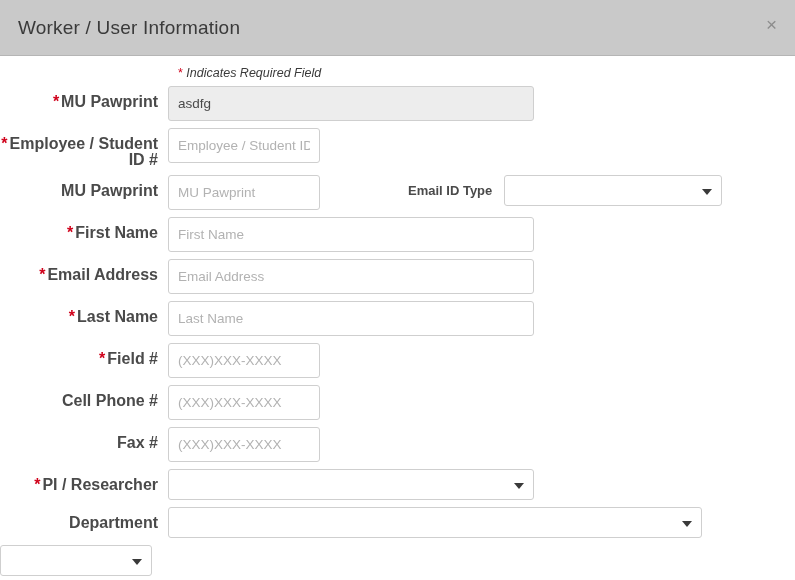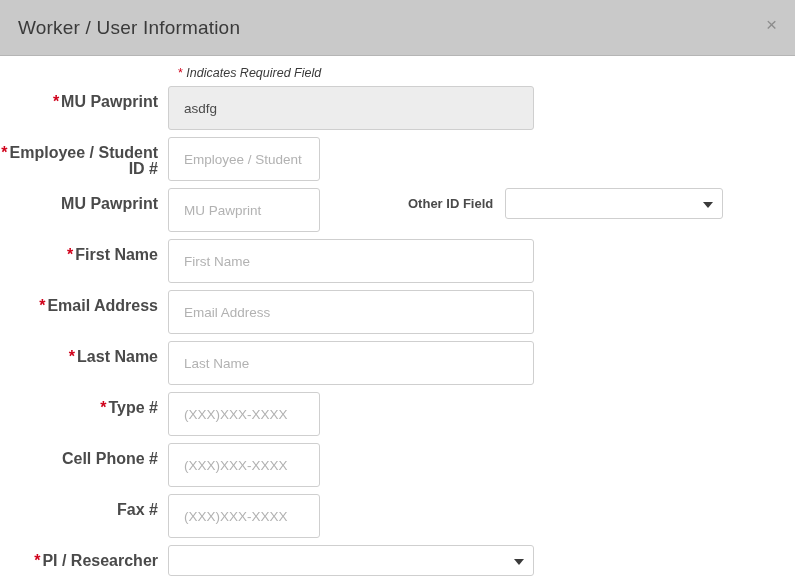--- a/index.html
+++ b/index.html
@@ -82,24 +82,24 @@
     font-weight: bold;
   }
   .lbl .star {
     color: #d0021b;
     margin-right: 2px;
     font-weight: bold;
   }
   .field-wrap { position: relative; }
 
   input.txt {
-    height: 44px;
+    height: 35px;
     border: 1px solid #cfcfcf;
     border-radius: 3px;
-    padding: 4px 15px;
+    padding: 4px 9px;
     font-size: 13.5px;
     color: #555;
     background: #ffffff;
     outline: none;
     font-family: "Liberation Sans", sans-serif;
   }
   input.txt::placeholder { color: #b2b2b2; }
   input.filled {
     background: #ededed;
     color: #4a4a4a;
@@ -180,21 +180,21 @@
       </div>
       <div class="field-wrap">
         <input class="txt w-med" type="text" placeholder="Employee / Student ID #" style="">
       </div>
     </div>
 
     <div class="form-row">
       <div class="lbl">MU Pawprint</div>
       <div class="row-flex">
         <input class="txt w-med" type="text" placeholder="MU Pawprint" style="">
-        <span class="inline-lbl">Other ID Field</span>
+        <span class="inline-lbl">Email ID Type</span>
         <span class="sel-wrap">
           <select class="sel sel-med">
             <option></option>
           </select>
         </span>
       </div>
     </div>
 
     <div class="form-row">
       <div class="lbl">
@@ -218,21 +218,21 @@
       <div class="lbl">
         <span class="star">*</span><span>Last Name</span>
       </div>
       <div class="field-wrap">
         <input class="txt w-wide" type="text" placeholder="Last Name" style="">
       </div>
     </div>
 
     <div class="form-row">
       <div class="lbl">
-        <span class="star">*</span><span>Type #</span>
+        <span class="star">*</span><span>Field #</span>
       </div>
       <div class="field-wrap">
         <input class="txt w-sm" type="text" placeholder="(XXX)XXX-XXXX" style="">
       </div>
     </div>
 
     <div class="form-row">
       <div class="lbl">Cell Phone #</div>
       <div class="field-wrap">
         <input class="txt w-sm" type="text" placeholder="(XXX)XXX-XXXX" style="">

